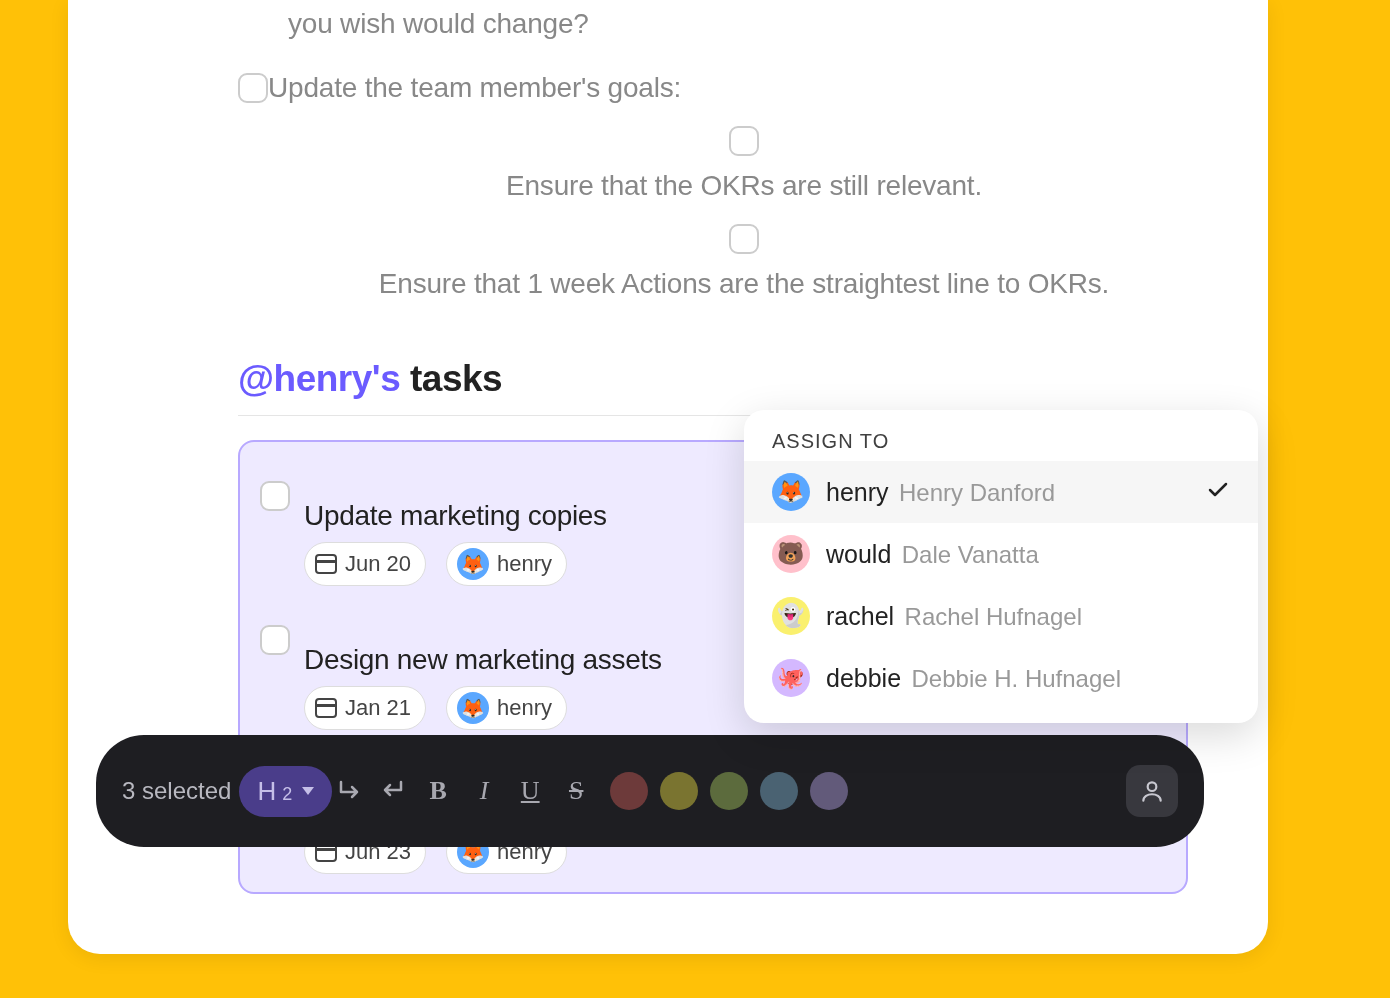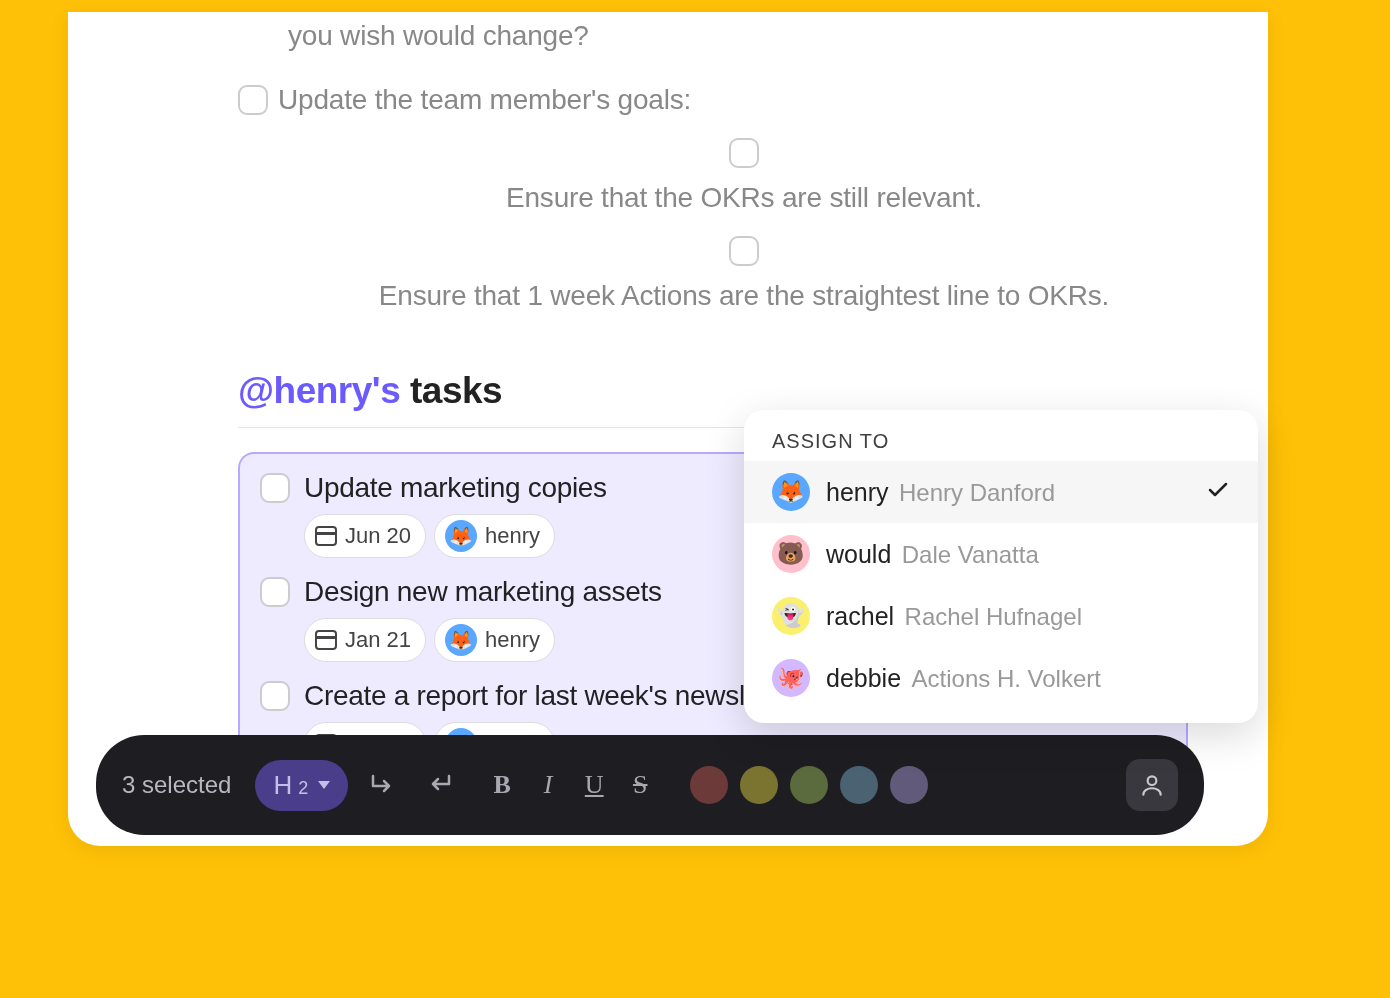--- a/index.html
+++ b/index.html
@@ -7,21 +7,21 @@
       font-family: -apple-system, BlinkMacSystemFont, 'Segoe UI', Helvetica, Arial, sans-serif;
       background: #FFC107;
       width: 1390px;
       height: 998px;
       overflow: hidden;
       position: relative;
     }
     .document-card {
       position: absolute;
       left: 68px;
-      top: 12px;
+      top: 0;
       width: 1200px;
       background: #fff;
       border-radius: 0 0 32px 32px;
       padding-top: 0;
       padding-bottom: 60px;
       box-shadow: 0 4px 20px rgba(0,0,0,0.08);
     }
     .content {
       padding-left: 170px;
       padding-right: 80px;
@@ -29,21 +29,21 @@
     .partial-line {
       color: #888;
       font-size: 28px;
       letter-spacing: -0.2px;
       padding-left: 50px;
       padding-top: 8px;
     }
     .goal-line {
       display: flex;
       align-items: center;
-      gap: 10px;
+      gap: 0;
       margin-top: 32px;
     }
     .sub-goal-line {
       display: flex;
       align-items: center;
       gap: 14px;
       margin-top: 22px;
       padding-left: 62px;
       flex-direction: column;
     }
@@ -76,24 +76,24 @@
       padding: 18px 20px;
       max-width: 960px;
     }
     .task-item { margin-bottom: 18px; }
     .task-item:last-child { margin-bottom: 0; }
     .task-row {
       display: flex;
       align-items: center;
       gap: 14px;
     }
-    .task-title { font-size: 28px; color: #222; letter-spacing: -0.3px; }
+    .task-title { font-size: 28px; color: #222; letter-spacing: -0.3px; margin-top: 40px; }
     .task-meta {
       display: flex;
-      gap: 8px;
+      gap: 20px;
       margin-top: 10px;
       margin-left: 44px;
     }
     .chip {
       display: inline-flex;
       align-items: center;
       gap: 8px;
       background: #fff;
       border: 1px solid #ddd;
       border-radius: 999px;
@@ -160,27 +160,27 @@
     .assign-item.selected { background: #f6f6f6; }
     .assign-item .avatar { width: 38px; height: 38px; font-size: 22px; }
     .assign-name { font-size: 25px; color: #222; font-weight: 500; }
     .assign-fullname { font-size: 24px; color: #999; margin-left: 6px; }
     .check-mark { margin-left: auto; }
     .toolbar {
       position: absolute;
       left: 96px;
       top: 735px;
       width: 1108px;
-      height: 100px;
+      height: 112px;
       background: #1e1e22;
       border-radius: 48px;
       display: flex;
       align-items: center;
       padding: 0 26px;
-      gap: 16px;
+      gap: 0;
       z-index: 5;
     }
     .toolbar-text {
       color: #b8b8c0;
       font-size: 24px;
       margin-right: 8px;
     }
     .heading-btn {
       background: #4a3d8a;
       color: #c5bfe8;
@@ -394,16 +394,16 @@
     <span>
       <span class="assign-name">rachel</span>
       <span class="assign-fullname">Rachel Hufnagel</span>
     </span>
   </div>
 
   <div class="assign-item">
     <span class="avatar avatar-debbie">🐙</span>
     <span>
       <span class="assign-name">debbie</span>
-      <span class="assign-fullname">Actions H. Volkert</span>
+      <span class="assign-fullname">Debbie H. Hufnagel</span>
     </span>
   </div>
 </div>
 
 </body></html>

